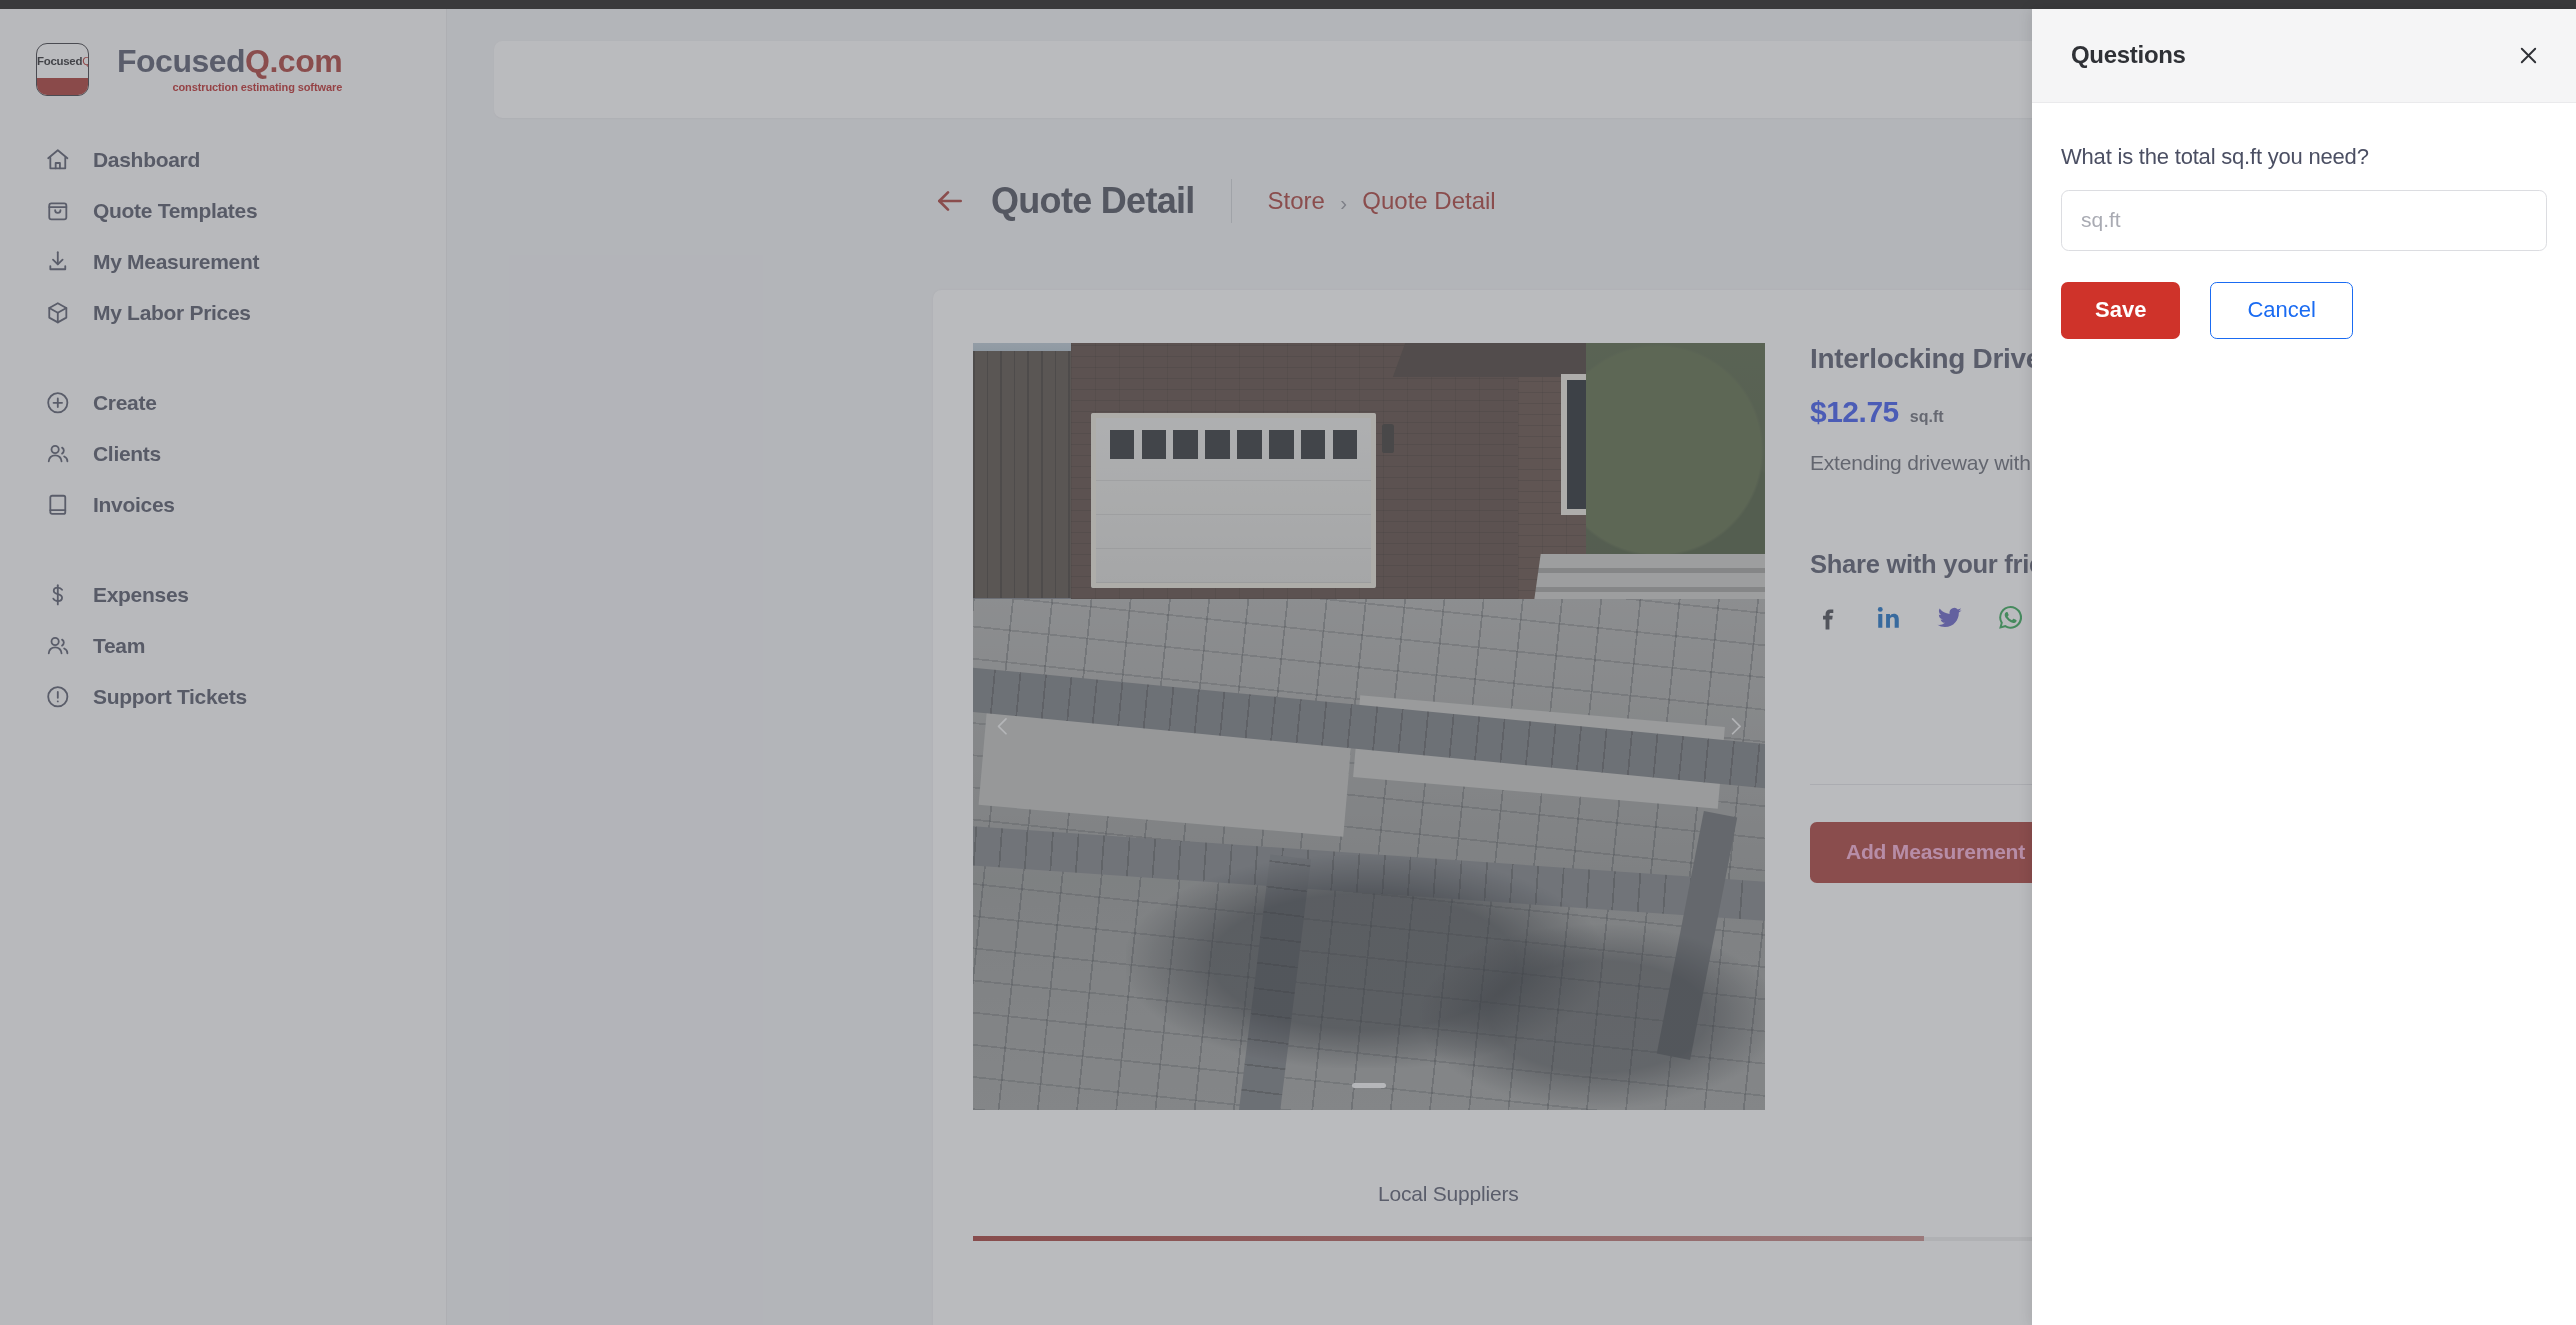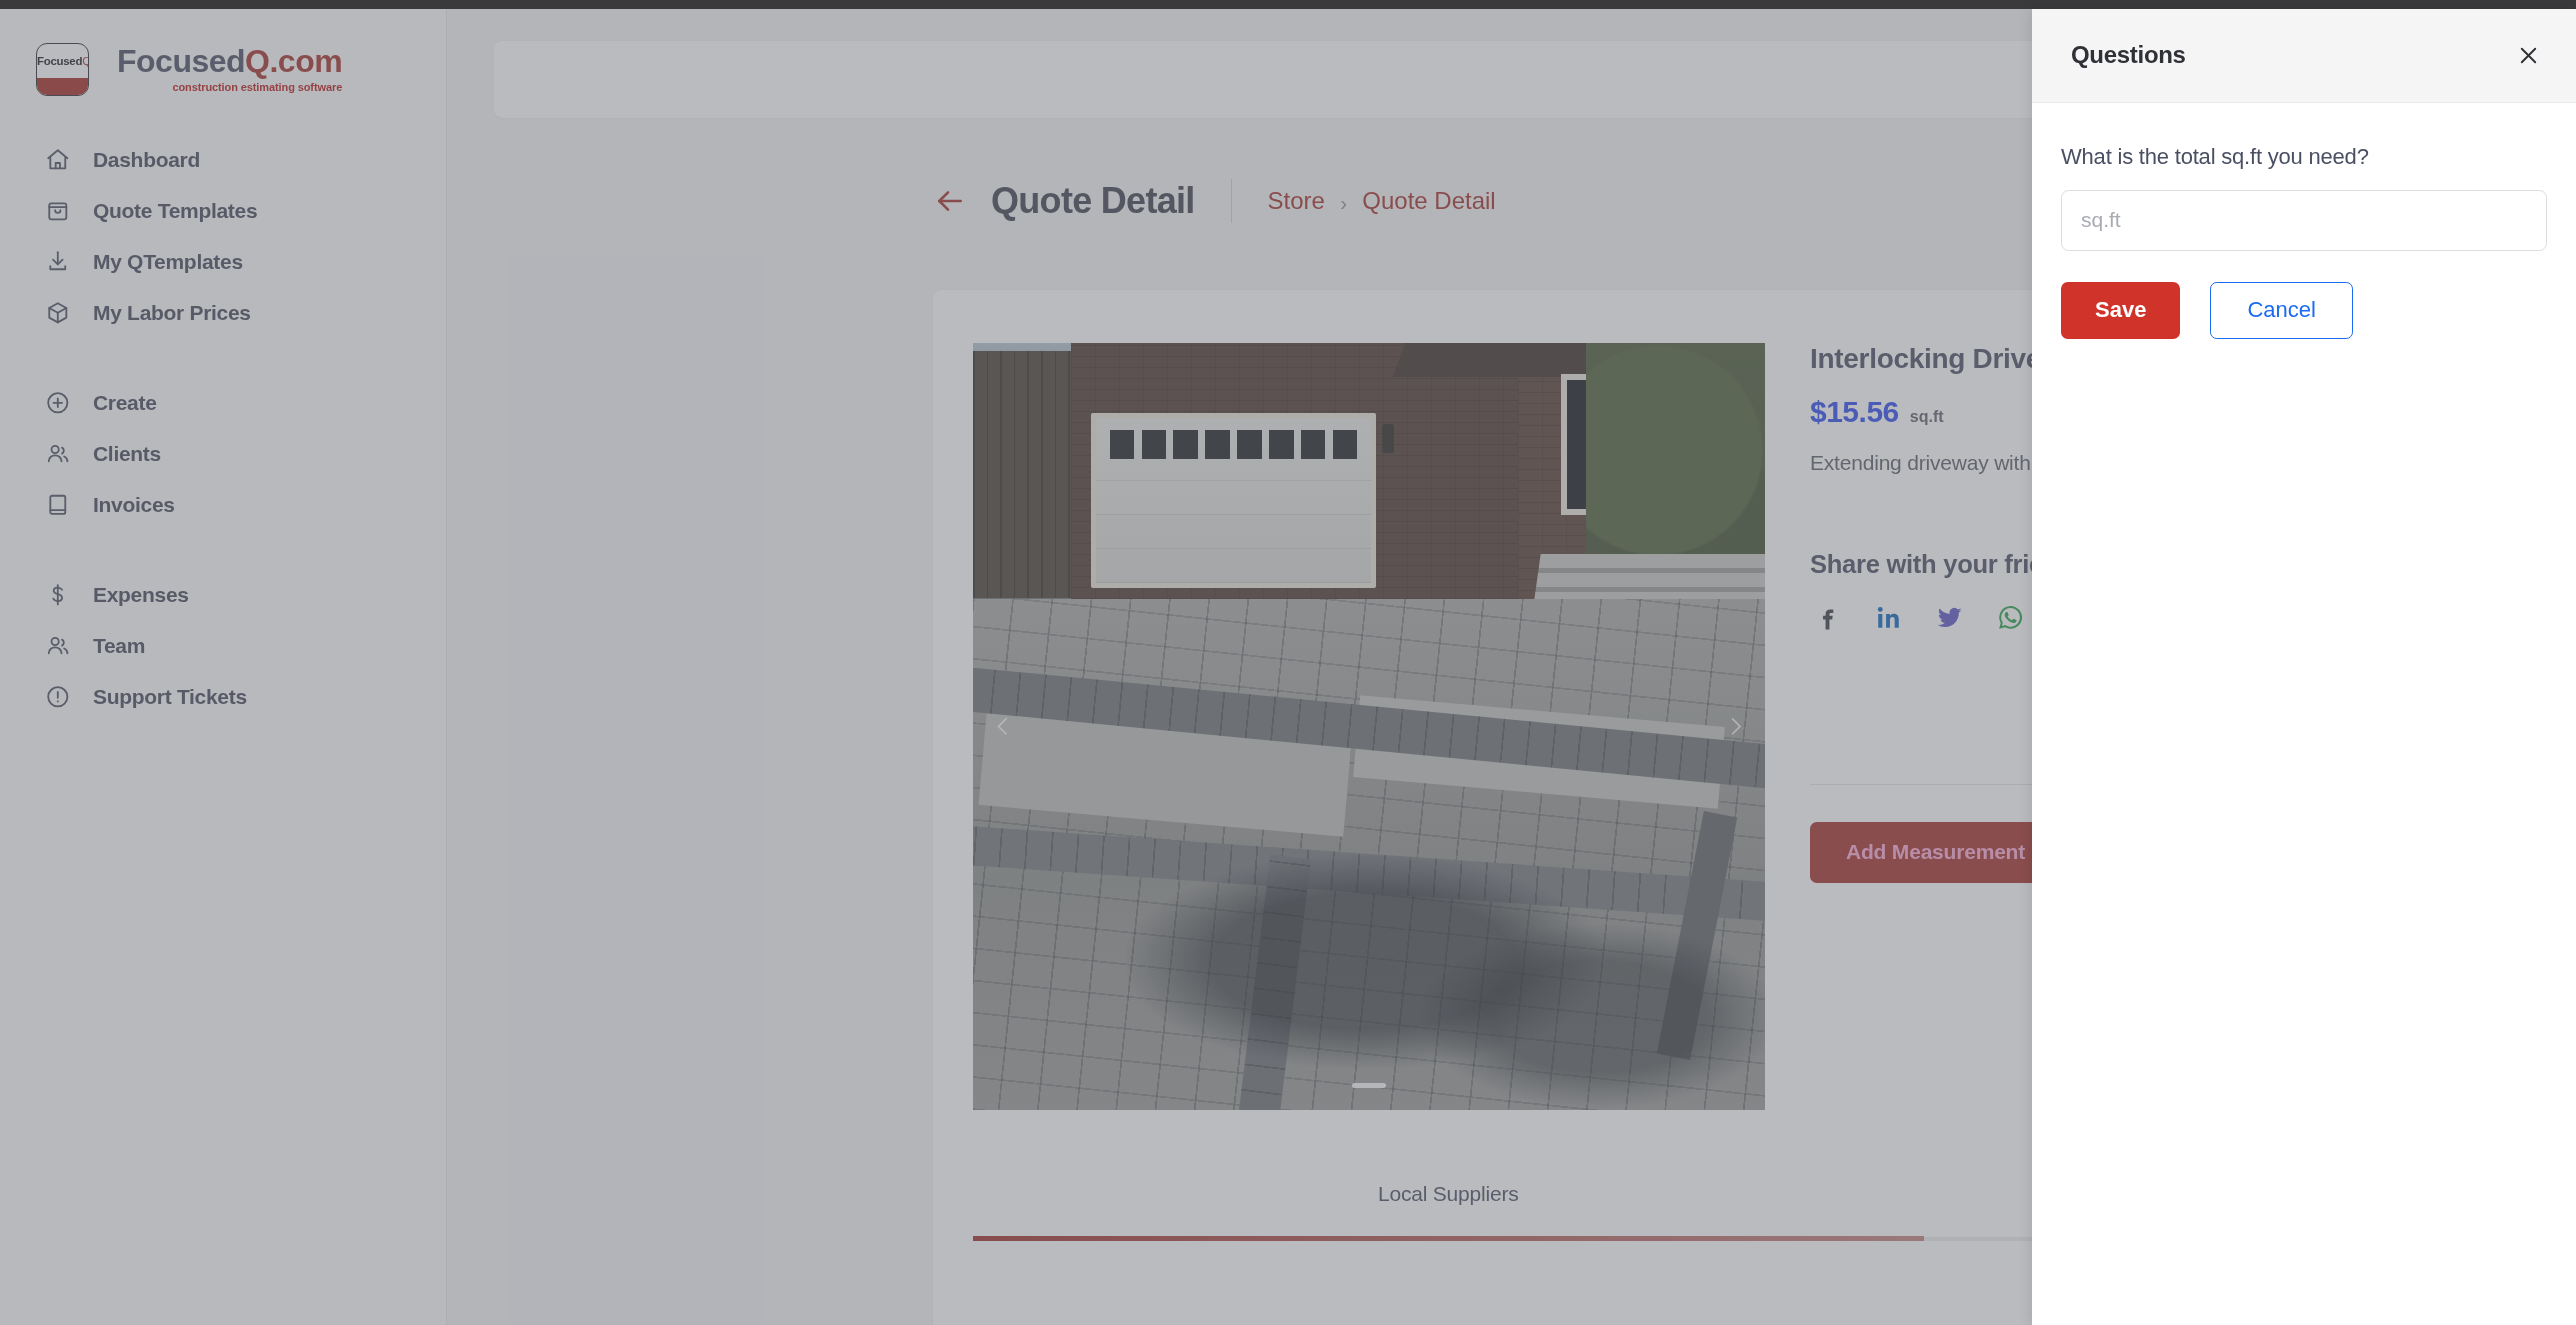--- a/index.html
+++ b/index.html
@@ -573,21 +573,21 @@
           <span class="nav-label">Quote Templates</span>
         </div>
         <div class="nav-item">
           <span class="ic">
               <svg viewBox="0 0 24 24" fill="none" stroke="currentColor" stroke-width="1.7" stroke-linecap="round" stroke-linejoin="round">
                 <path d="M12 3v11"></path>
                 <path d="M7.5 10 12 14.5 16.5 10"></path>
                 <path d="M5 16v3h14v-3"></path>
               </svg>
             </span>
-          <span class="nav-label">My QTemplates</span>
+          <span class="nav-label">My Measurement</span>
         </div>
         <div class="nav-item">
           <span class="ic">
               <svg viewBox="0 0 24 24" fill="none" stroke="currentColor" stroke-width="1.7" stroke-linecap="round" stroke-linejoin="round">
                 <path d="M12 3 20 7.5v9L12 21 4 16.5v-9L12 3Z"></path>
                 <path d="M4 7.5 12 12l8-4.5"></path>
                 <path d="M12 12v9"></path>
               </svg>
             </span>
           <span class="nav-label">My Labor Prices</span>
@@ -739,21 +739,21 @@
             </svg>
         </div>
         <div class="car-dots">
           <span></span>
         </div>
       </div>
 
       <div class="pinfo">
         <div class="pname">Interlocking Driveway - Extension</div>
         <div class="pprice-row">
-          <span class="pprice">$15.56</span>
+          <span class="pprice">$12.75</span>
           <span class="punit">sq.ft</span>
         </div>
         <div class="pdesc">Extending driveway with interlocking</div>
 
         <div class="share-title">Share with your friends</div>
         <div class="share-row">
           <span class="share-btn">
             <svg viewBox="0 0 24 24" fill="#3b3d46">
                 <path d="M14.6 8.2h2.2V5.3h-2.6c-2.4 0-3.8 1.5-3.8 3.9v1.4H8.3v3h2.1V22h3.2v-8.4h2.3l.4-3h-2.7V9.5c0-.8.3-1.3 1-1.3Z"></path>
               </svg>

